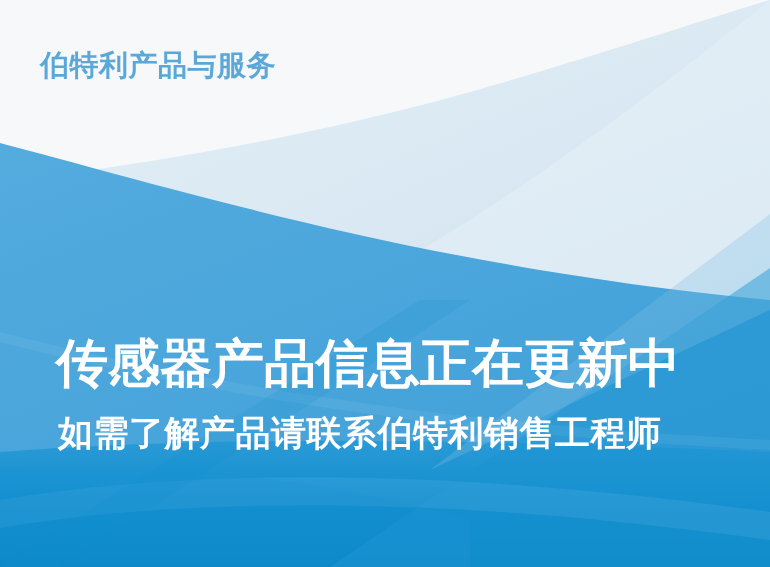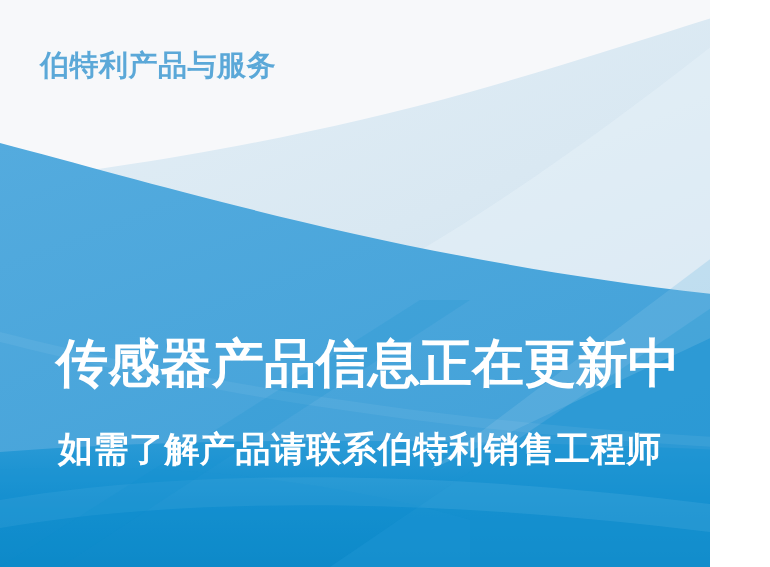--- a/index.html
+++ b/index.html
@@ -6,21 +6,21 @@
     margin: 0;
     padding: 0;
     background: #ffffff;
   }
   body {
     font-family: "DejaVu Sans", "Liberation Sans", sans-serif;
   }
 
   .banner {
     position: relative;
-    width: 710px;
+    width: 770px;
     height: 567px;
     overflow: hidden;
     background: #4c1d95;
   }
 
   .banner-svg {
     position: absolute;
     inset: 0;
     width: 770px;
     height: 567px;
@@ -53,21 +53,21 @@
     font-weight: bold;
     line-height: 66px;
     color: #FFFFFF;
     white-space: nowrap;
     padding-left: 56px;
     letter-spacing: 0px;
     margin-top: 38px;
   }
 
   .headline-sub {
-    margin-top: 30px;
+    margin-top: 14px;
     font-size: 35px;
     font-weight: bold;
     line-height: 46px;
     color: #FFFFFF;
     white-space: nowrap;
     padding-left: 58px;
     letter-spacing: 0.5px;
   }
 </style>
 </head>

